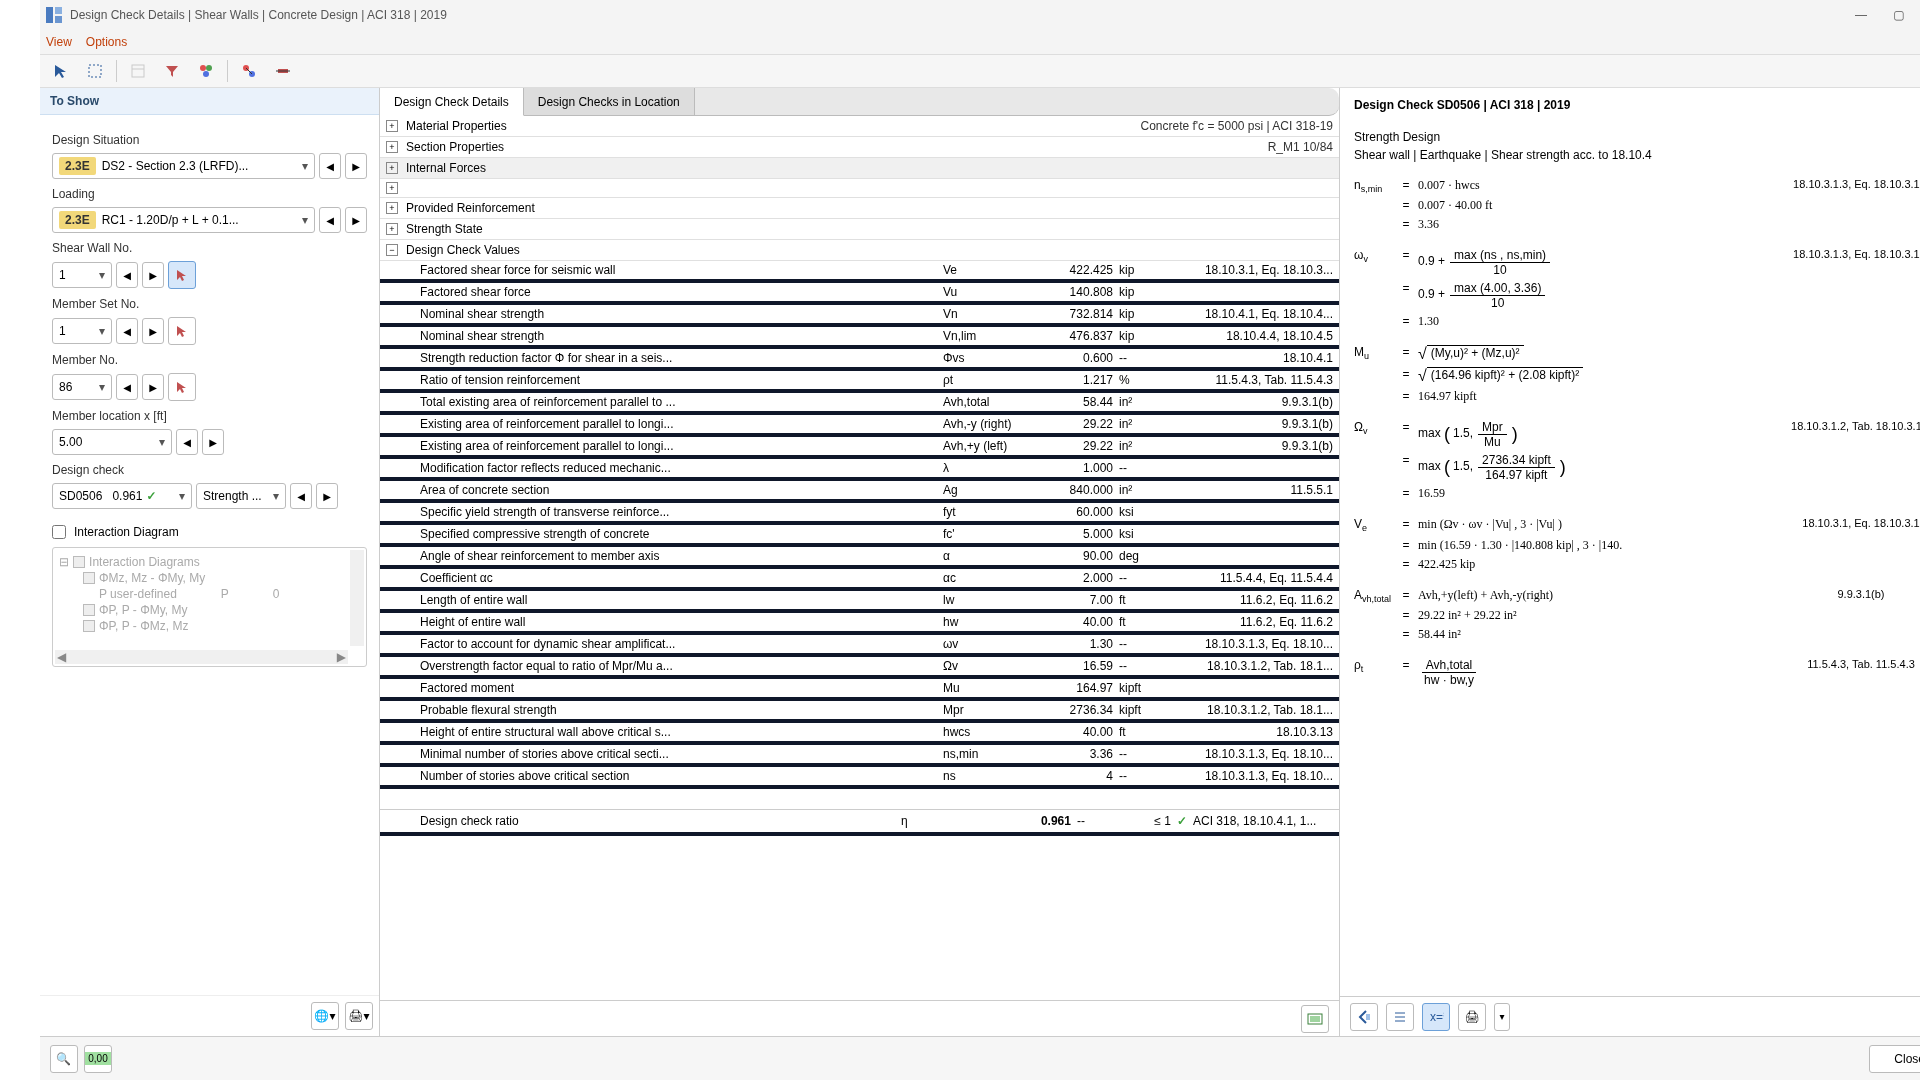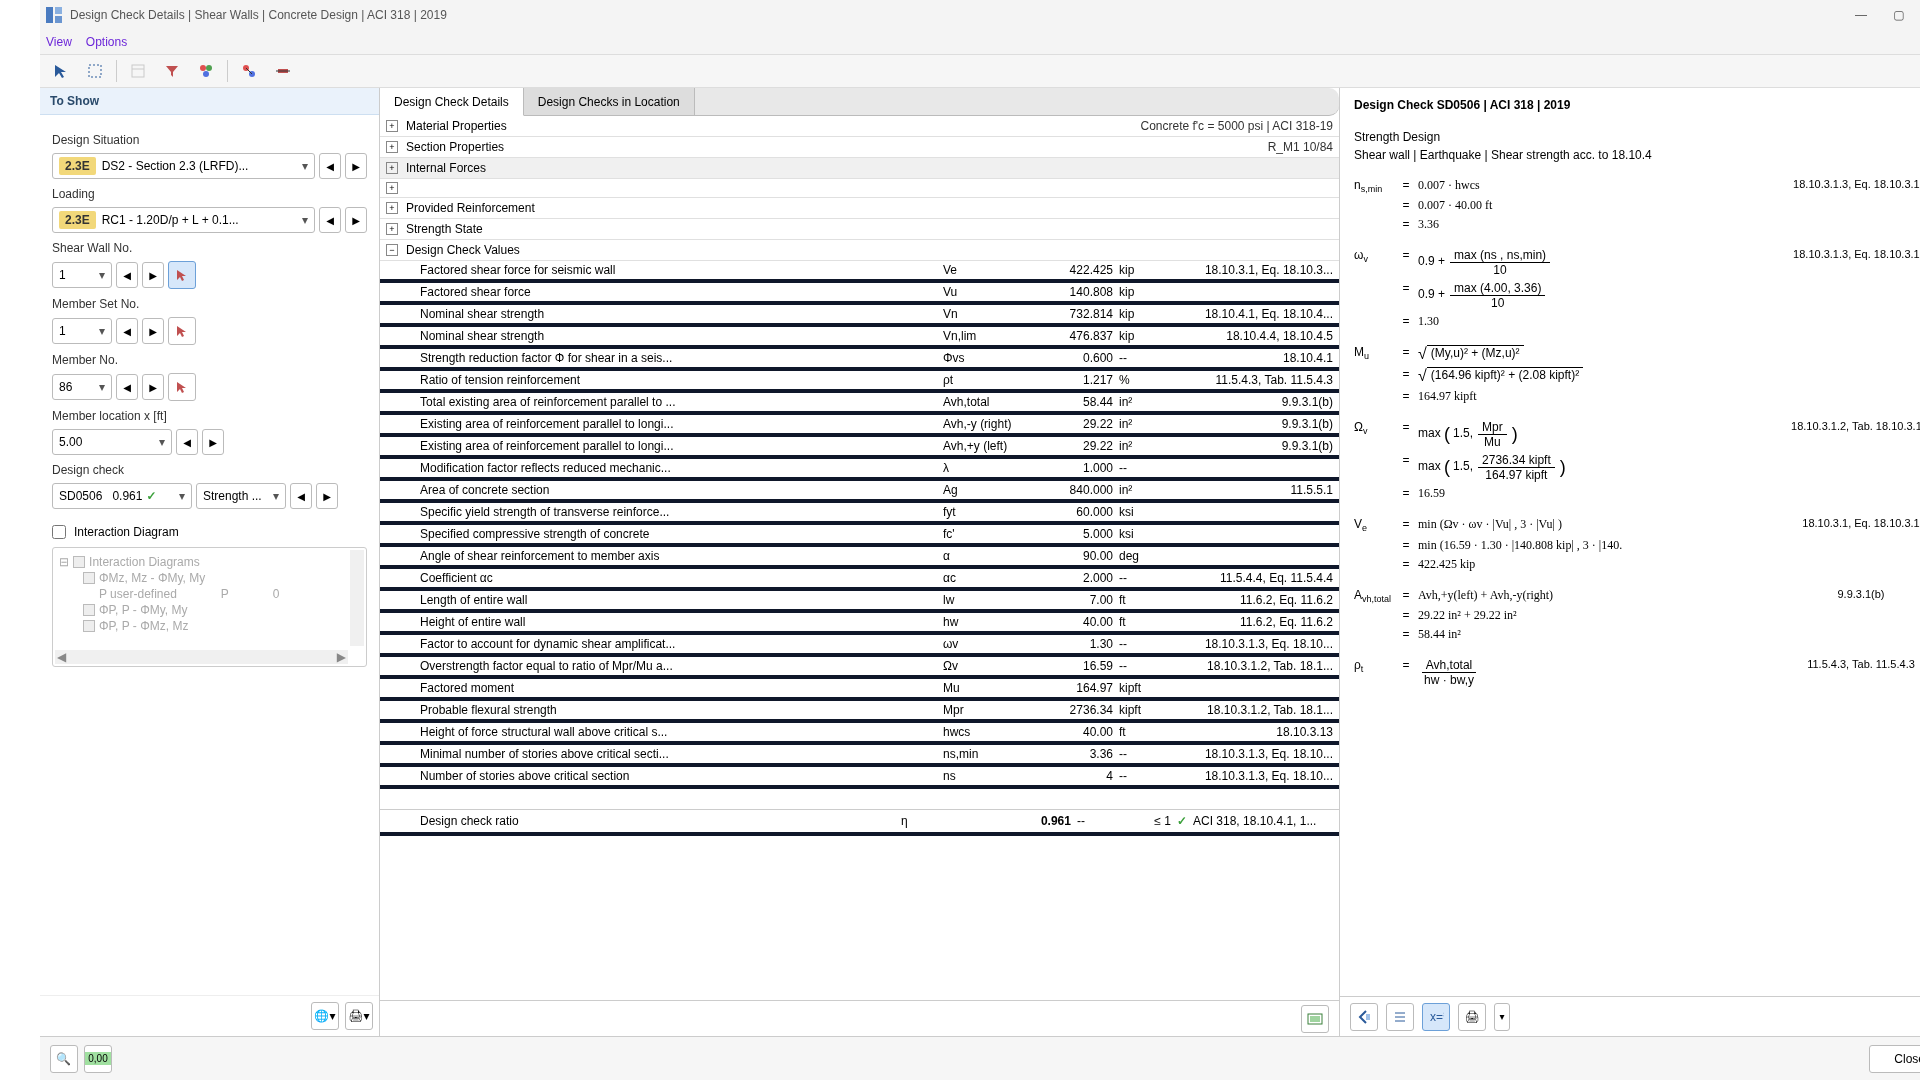--- a/index.html
+++ b/index.html
@@ -6,21 +6,21 @@
 body { background: #fff; width: 1920px; height: 1080px; overflow: hidden; }
 .window { width: 1920px; height: 1080px; display: flex; flex-direction: column; background: #f4f4f4; margin-left: 40px; }
 
 .titlebar { height: 30px; background: #f4f4f4; display: flex; align-items: center; padding: 0 4px; }
 .titlebar .app-icon { width: 20px; height: 20px; display: inline-flex; align-items: center; justify-content: center; margin-right: 6px; }
 .titlebar .title { color: #555; flex: 1; }
 .titlebar .winbtns { display: flex; gap: 20px; margin-right: 10px; }
 .titlebar .winbtns span { width: 18px; height: 18px; display: flex; align-items: center; justify-content: center; color: #555; cursor: pointer; }
 
 .menubar { height: 24px; display: flex; align-items: center; padding: 0 6px; gap: 14px; }
-.menubar span { color: #6d28d9; cursor: pointer; }
+.menubar span { color: #c2410c; cursor: pointer; }
 
 .toolbar { height: 34px; border-top: 1px solid #ddd; border-bottom: 1px solid #ddd; display: flex; align-items: center; padding: 0 8px; gap: 8px; background: #f6f6f6; }
 .tb-btn { width: 26px; height: 26px; display: flex; align-items: center; justify-content: center; border: 1px solid transparent; border-radius: 3px; cursor: pointer; }
 .tb-sep { width: 1px; height: 22px; background: #ccc; }
 
 .main { flex: 1; display: flex; min-height: 0; }
 
 
 .leftpanel { width: 340px; background: #fff; border-right: 1px solid #ccc; display: flex; flex-direction: column; }
 .lp-header { background: #eaf2fb; border-bottom: 1px solid #cddff1; padding: 6px 10px; font-weight: bold; color: #2a4a6b; }
@@ -468,21 +468,21 @@
               <span class="dr-ref"></span>
             </div>
             <div class="data-row">
               <span class="dr-label">Probable flexural strength</span>
               <span class="dr-sym">Mpr</span>
               <span class="dr-val">2736.34</span>
               <span class="dr-unit">kipft</span>
               <span class="dr-ref">18.10.3.1.2, Tab. 18.1...</span>
             </div>
             <div class="data-row">
-              <span class="dr-label">Height of force structural wall above critical s...</span>
+              <span class="dr-label">Height of entire structural wall above critical s...</span>
               <span class="dr-sym">hwcs</span>
               <span class="dr-val">40.00</span>
               <span class="dr-unit">ft</span>
               <span class="dr-ref">18.10.3.13</span>
             </div>
             <div class="data-row">
               <span class="dr-label">Minimal number of stories above critical secti...</span>
               <span class="dr-sym">ns,min</span>
               <span class="dr-val">3.36</span>
               <span class="dr-unit">--</span>

